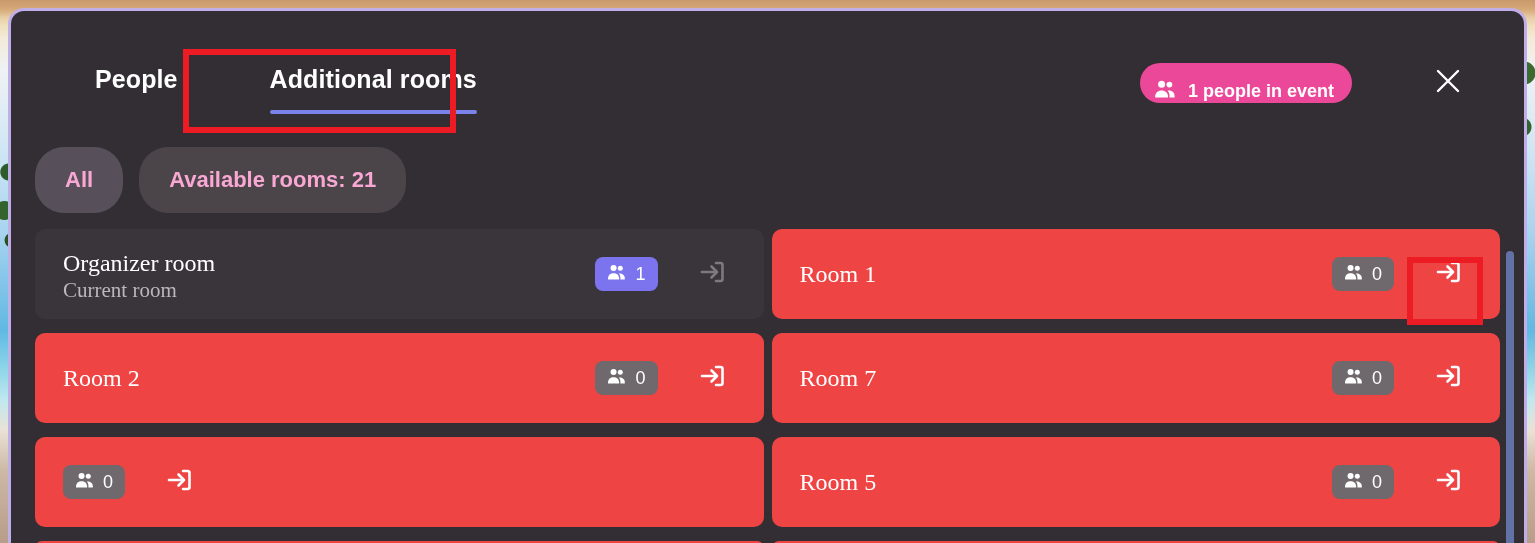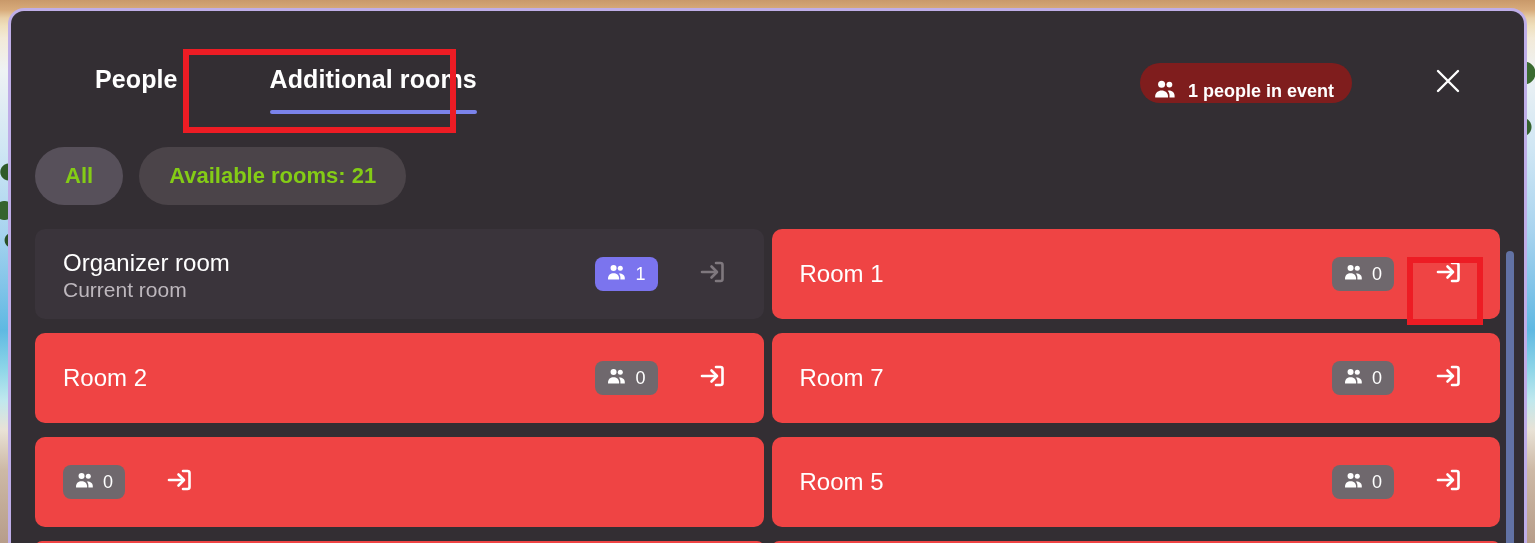--- a/index.html
+++ b/index.html
@@ -96,21 +96,21 @@
     background: #7b83eb;
   }
 
   #people-count-badge {
     position: absolute;
     right: 172px; top: 52px;
     height: 40px;
     display: flex; align-items: center; gap: 12px;
     padding: 16px 18px 0 14px;
     border-radius: 20px;
-    background: #7f1d1d;
+    background: #ec4899;
     color: #ffffff;
     font-size: 18px;
     font-weight: 600;
     cursor: pointer;
     white-space: nowrap;
   }
 
   #close-button {
     position: absolute;
     right: 56px; top: 52px;
@@ -120,25 +120,25 @@
     color: #ffffff;
   }
 
   
   #filters {
     position: absolute;
     left: 24px; top: 136px;
     display: flex; gap: 16px;
   }
   .chip {
-    height: 58px;
+    height: 66px;
     display: flex; align-items: center; justify-content: center;
     padding: 0 30px;
     border-radius: 29px;
-    color: #84cc16;
+    color: #f9a8d4;
     font-size: 22px;
     font-weight: 600;
     background: #4b4449;
     cursor: pointer;
     white-space: nowrap;
   }
   .chip.selected { background: #57505a; }
 
   
   #rooms {
@@ -156,21 +156,21 @@
     position: relative;
     height: 90px;
     border-radius: 10px;
     background: #ef4444;
     display: flex;
     align-items: center;
     padding: 0 24px 0 28px;
     cursor: pointer;
   }
   .room-card.current { background: #3a343b; }
-  .room-text { flex: 1 1 auto; min-width: 0; }
+  .room-text { flex: 1 1 auto; min-width: 0; font-family: Liberation Serif, serif; }
   .room-name {
     color: #ffffff;
     font-size: 24px;
     font-weight: 400;
     line-height: 30px;
     white-space: nowrap;
     overflow: hidden;
     text-overflow: ellipsis;
   }
   .room-sub {

